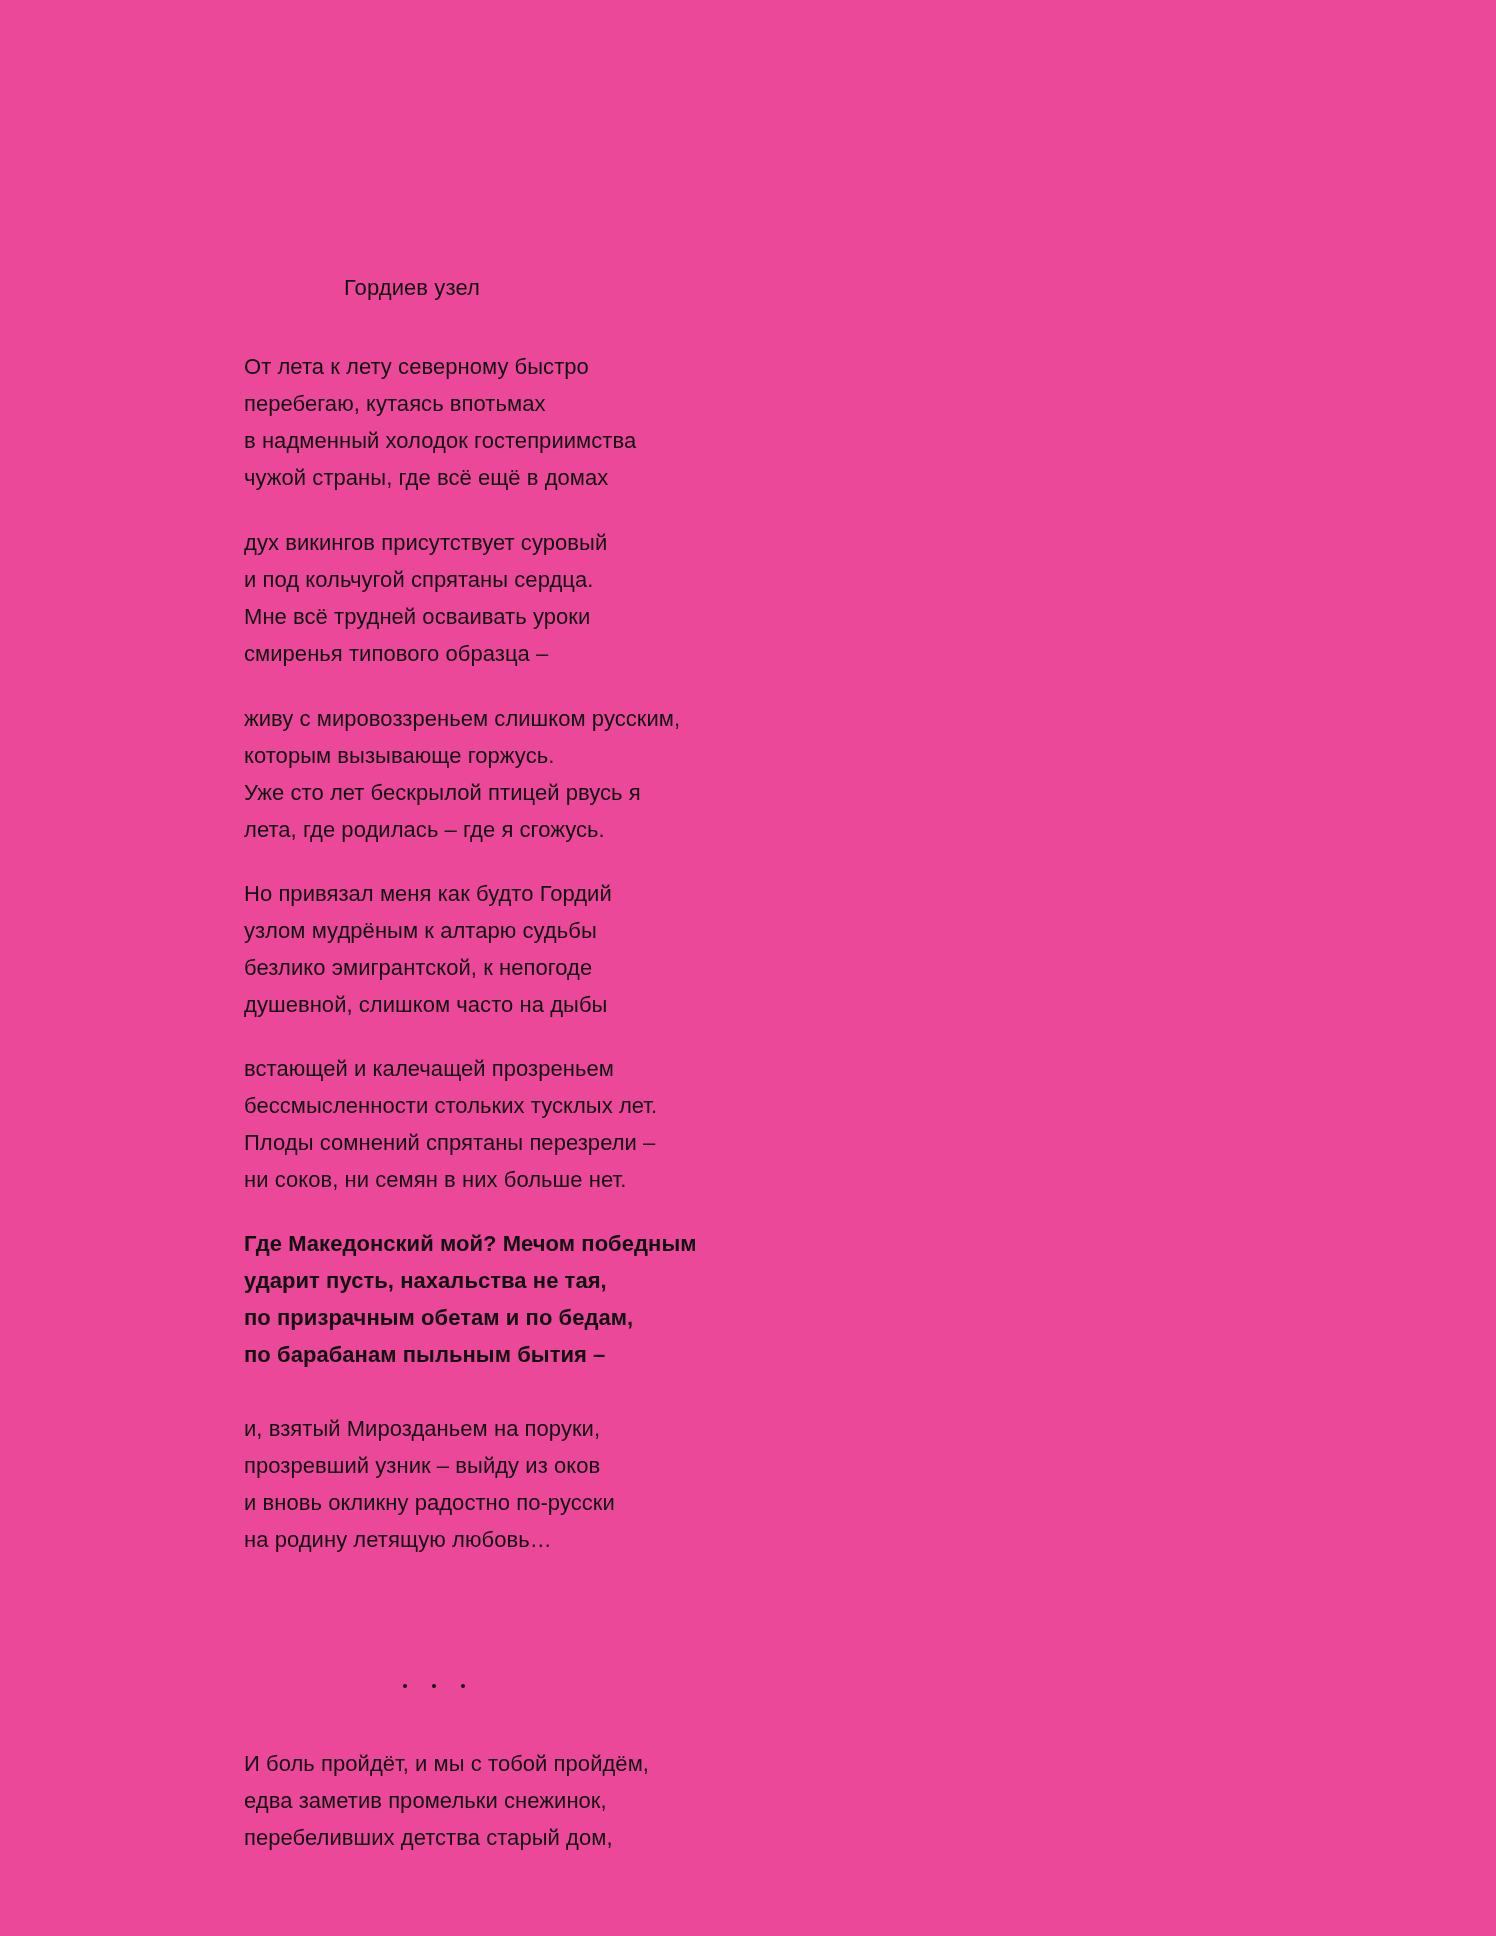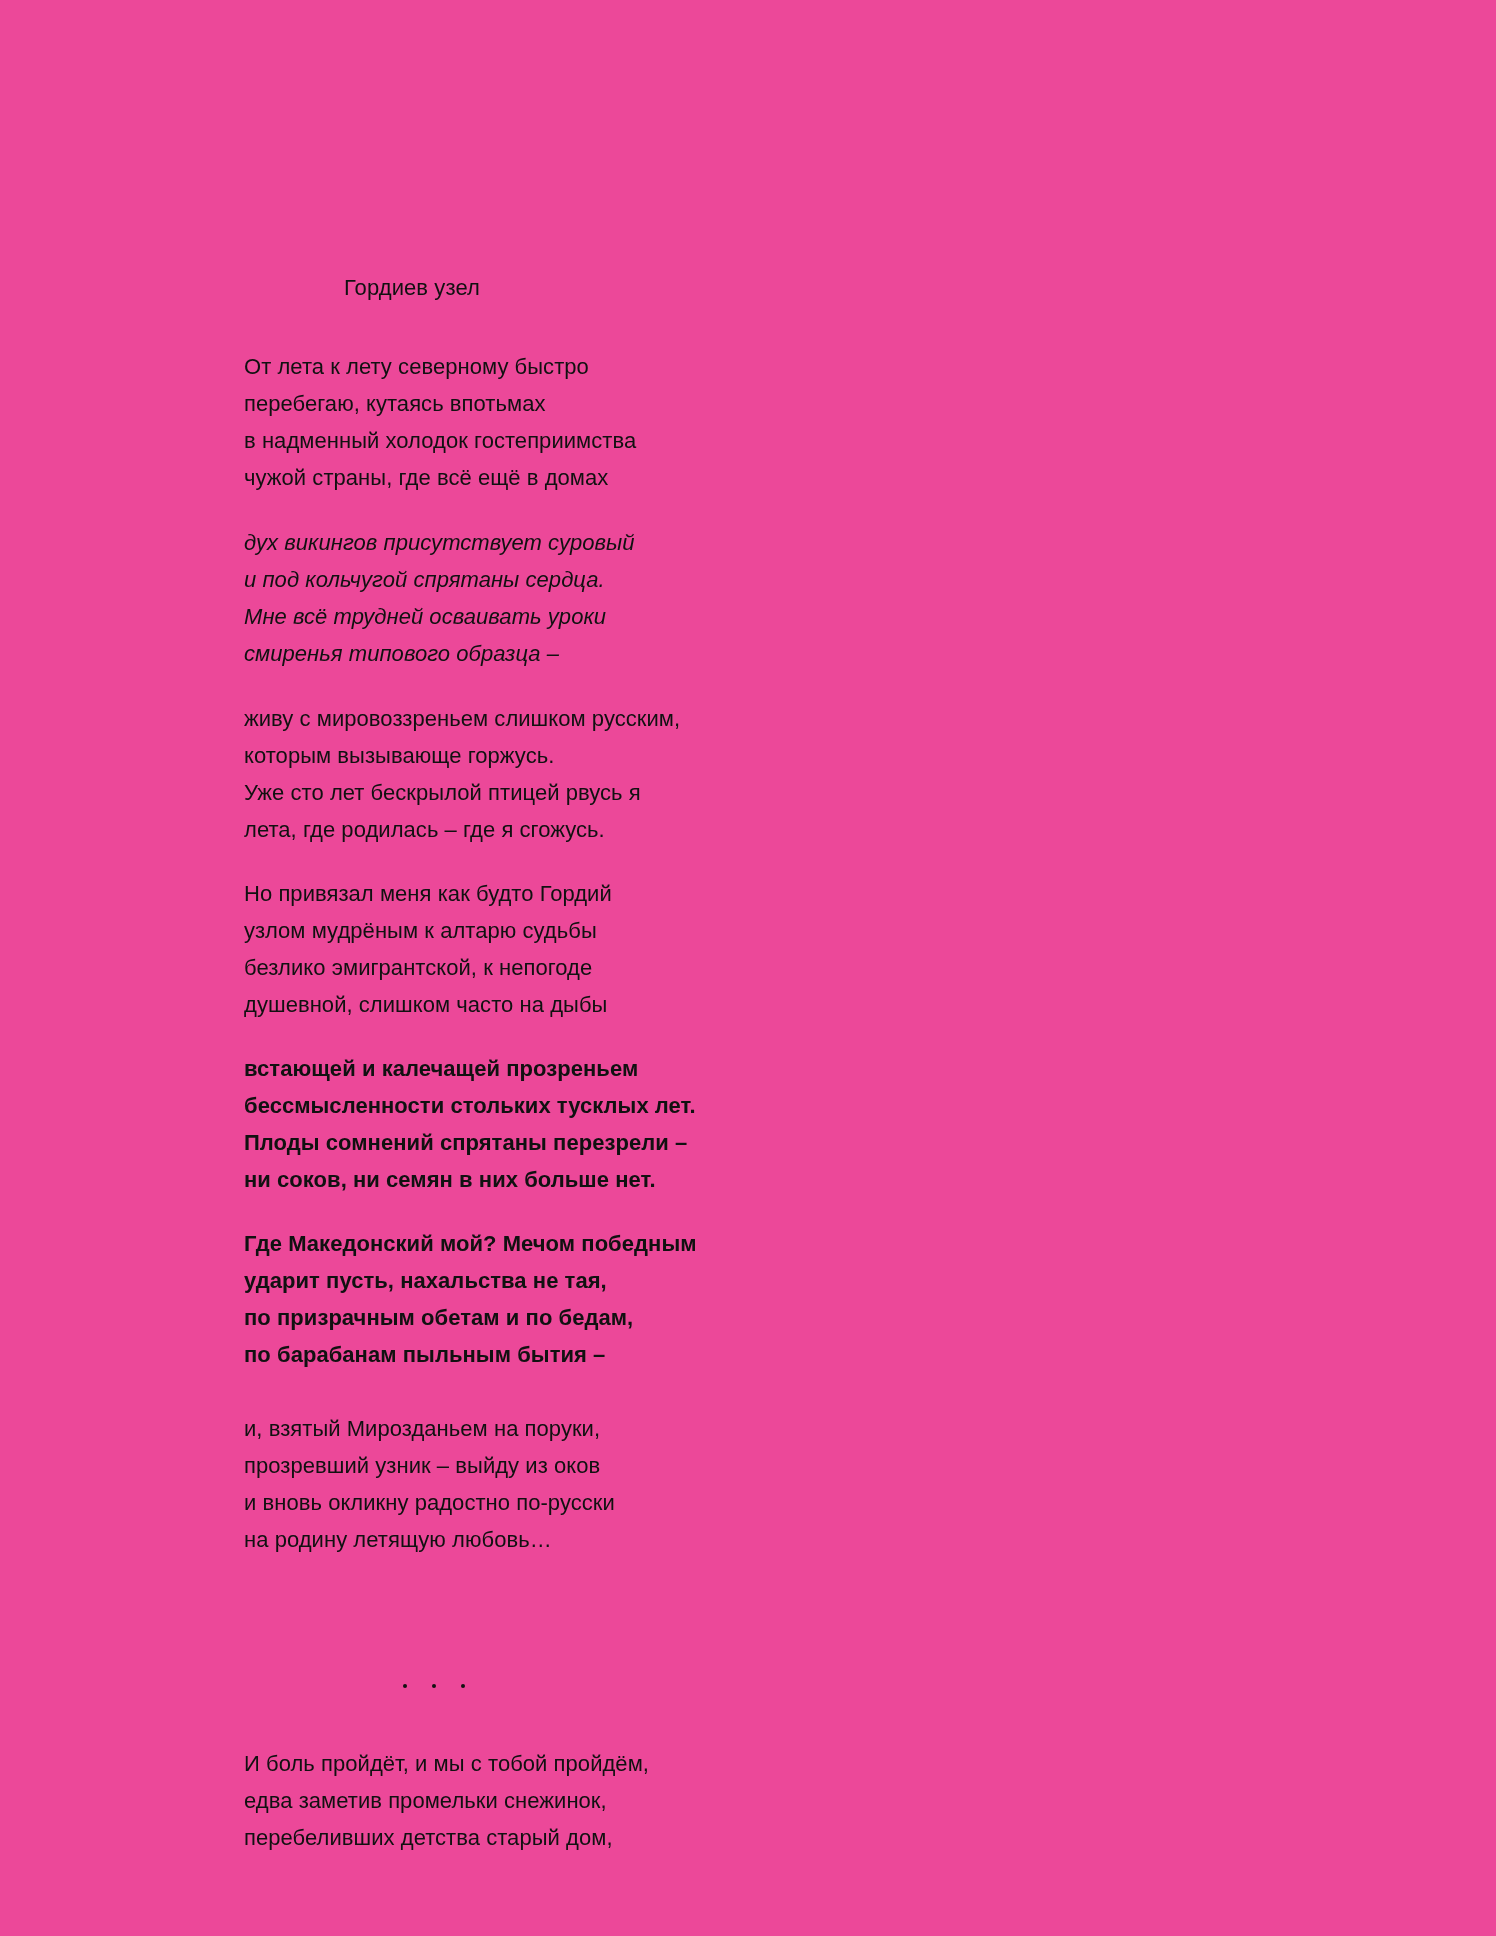--- a/index.html
+++ b/index.html
@@ -69,42 +69,42 @@
 
   <div class="title">Гордиев узел</div>
 
   <div class="stanza" style="top:348px;">
     <span class="line">От лета к лету северному быстро</span>
     <span class="line">перебегаю, кутаясь впотьмах</span>
     <span class="line">в надменный холодок гостеприимства</span>
     <span class="line">чужой страны, где всё ещё в домах</span>
   </div>
 
-  <div class="stanza" style="top:524px;font-style:italic;">
+  <div class="stanza" style="top:524px;">
     <span class="line">дух викингов присутствует суровый</span>
     <span class="line">и под кольчугой спрятаны сердца.</span>
     <span class="line">Мне всё трудней осваивать уроки</span>
     <span class="line">смиренья типового образца –</span>
   </div>
 
   <div class="stanza" style="top:700px;">
     <span class="line">живу с мировоззреньем слишком русским,</span>
     <span class="line">которым вызывающе горжусь.</span>
     <span class="line">Уже сто лет бескрылой птицей рвусь я</span>
     <span class="line">лета, где родилась – где я сгожусь.</span>
   </div>
 
   <div class="stanza" style="top:875px;">
     <span class="line">Но привязал меня как будто Гордий</span>
     <span class="line">узлом мудрёным к алтарю судьбы</span>
     <span class="line">безлико эмигрантской, к непогоде</span>
     <span class="line">душевной, слишком часто на дыбы</span>
   </div>
 
-  <div class="stanza" style="top:1050px;font-weight:bold;">
+  <div class="stanza" style="top:1050px;">
     <span class="line">встающей и калечащей прозреньем</span>
     <span class="line">бессмысленности стольких тусклых лет.</span>
     <span class="line">Плоды сомнений спрятаны перезрели –</span>
     <span class="line">ни соков, ни семян в них больше нет.</span>
   </div>
 
   <div class="stanza" style="top:1225px;font-weight:bold;">
     <span class="line">Где Македонский мой? Мечом победным</span>
     <span class="line">ударит пусть, нахальства не тая,</span>
     <span class="line">по призрачным обетам и по бедам,</span>

